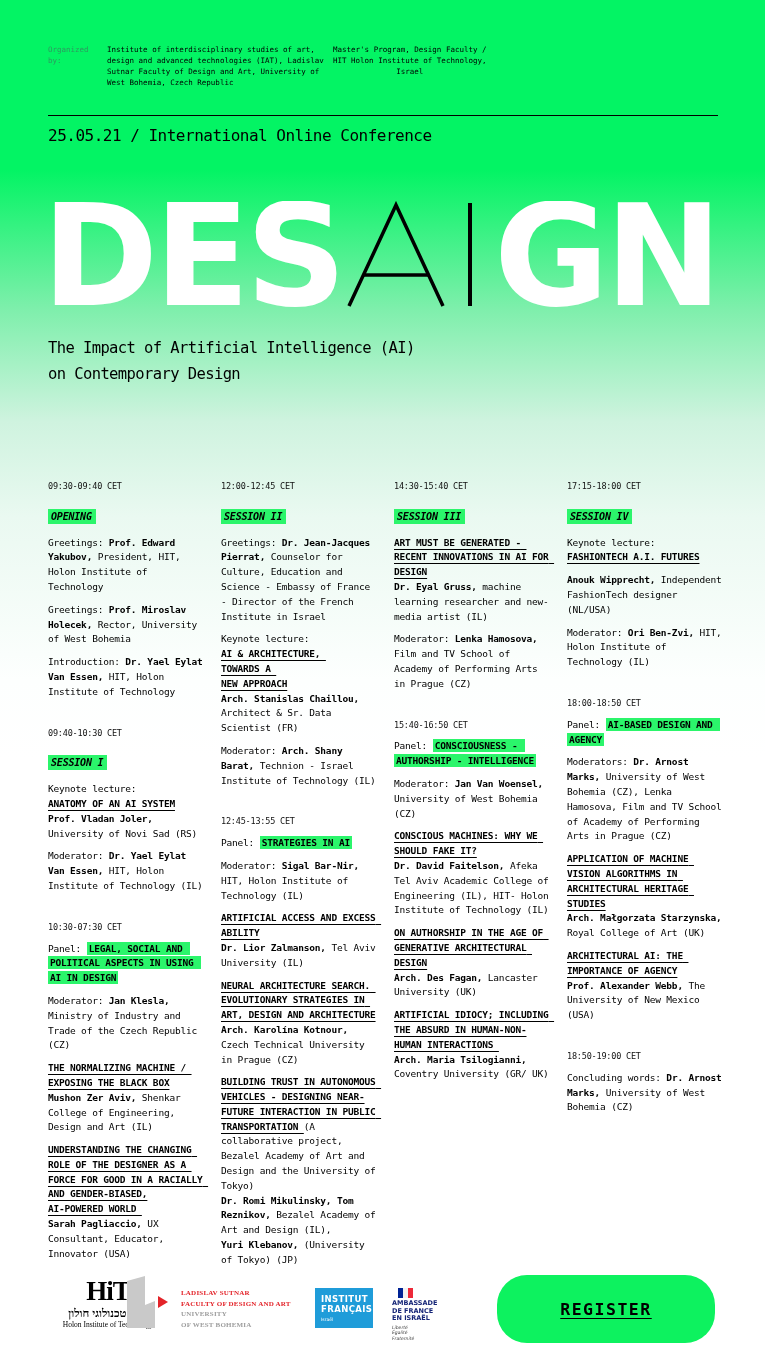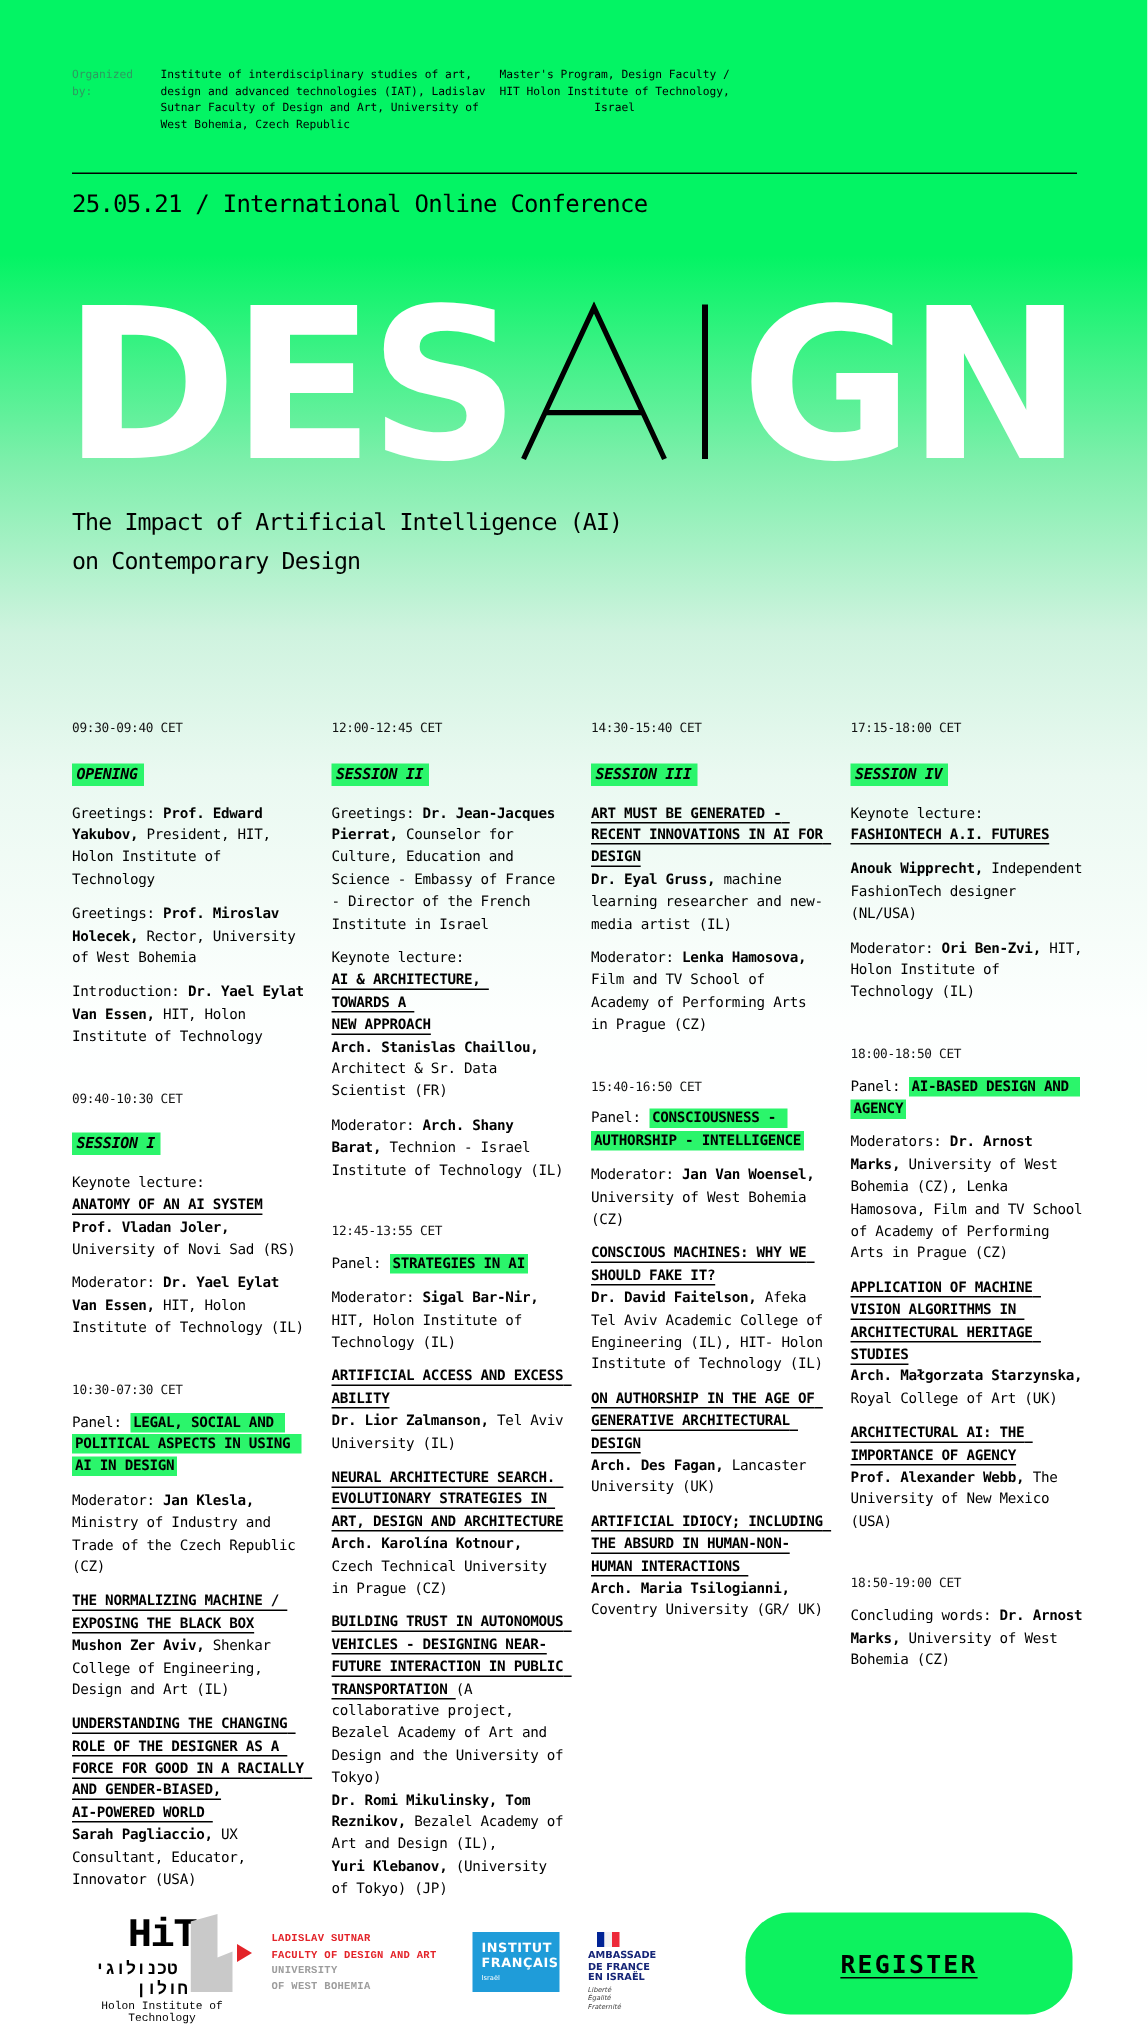--- a/index.html
+++ b/index.html
@@ -31,25 +31,25 @@
   .tag-row{margin:16px 0 11px;font-style:italic;}
   .tag{background:var(--highlight-green,#2BF56B);font-weight:bold;font-size:10px;padding:2px 4px 2px 3px;}
   .para{margin:0 0 8px;white-space:pre-wrap;}
   .block .para:last-child{margin-bottom:0;}
   .b{font-weight:bold;}
   .u{text-decoration:underline;text-decoration-thickness:1px;text-underline-offset:2.5px;}
   .hl{background:var(--highlight-green,#2BF56B);font-weight:bold;padding:1px 2px;
       -webkit-box-decoration-break:clone;box-decoration-break:clone;}
   
   .footer{position:absolute;left:0;top:1268px;width:765px;height:92px;}
-  .hit{position:absolute;left:44px;top:10px;width:128px;text-align:center;font-family:Liberation Mono, monospace;}
+  .hit{position:absolute;left:44px;top:10px;width:128px;text-align:center;font-family:Liberation Serif, serif;}
   .hit-word{font-weight:bold;font-size:27px;line-height:27px;letter-spacing:-1px;}
   .hit-heb{font-weight:bold;font-size:11.5px;margin-top:2px;}
   .hit-eng{font-size:7.5px;margin-top:1px;}
-  .sutnar{position:absolute;left:127px;top:8px;display:flex;gap:12px;align-items:flex-start;font-family:Liberation Mono, monospace;}
+  .sutnar{position:absolute;left:127px;top:8px;display:flex;gap:12px;align-items:flex-start;font-family:Liberation Serif, serif;}
   .sutnar-text{margin-top:12px;font-size:7px;font-weight:bold;line-height:10.5px;letter-spacing:0.2px;}
   .s-red{color:var(--sutnar-red,#E32329);}
   .s-gray{color:var(--sutnar-gray,#9D9D9D);}
   .ifr{position:absolute;left:315px;top:20px;width:58px;height:40px;background:var(--institut-blue,#1F9CD9);
        color:#fff;font-family:"DejaVu Sans",sans-serif;font-weight:bold;padding:7px 0 0 6px;box-sizing:border-box;}
   .ifr-l{font-size:8.5px;line-height:9.5px;letter-spacing:0.4px;}
   .ifr-sub{font-size:4.5px;font-weight:normal;margin-top:3px;}
   .amb{position:absolute;left:392px;top:20px;font-family:"DejaVu Sans",sans-serif;}
   .amb-flag{display:flex;width:15px;height:10px;margin-left:6px;}
   .amb-flag span{flex:1;display:block;}

